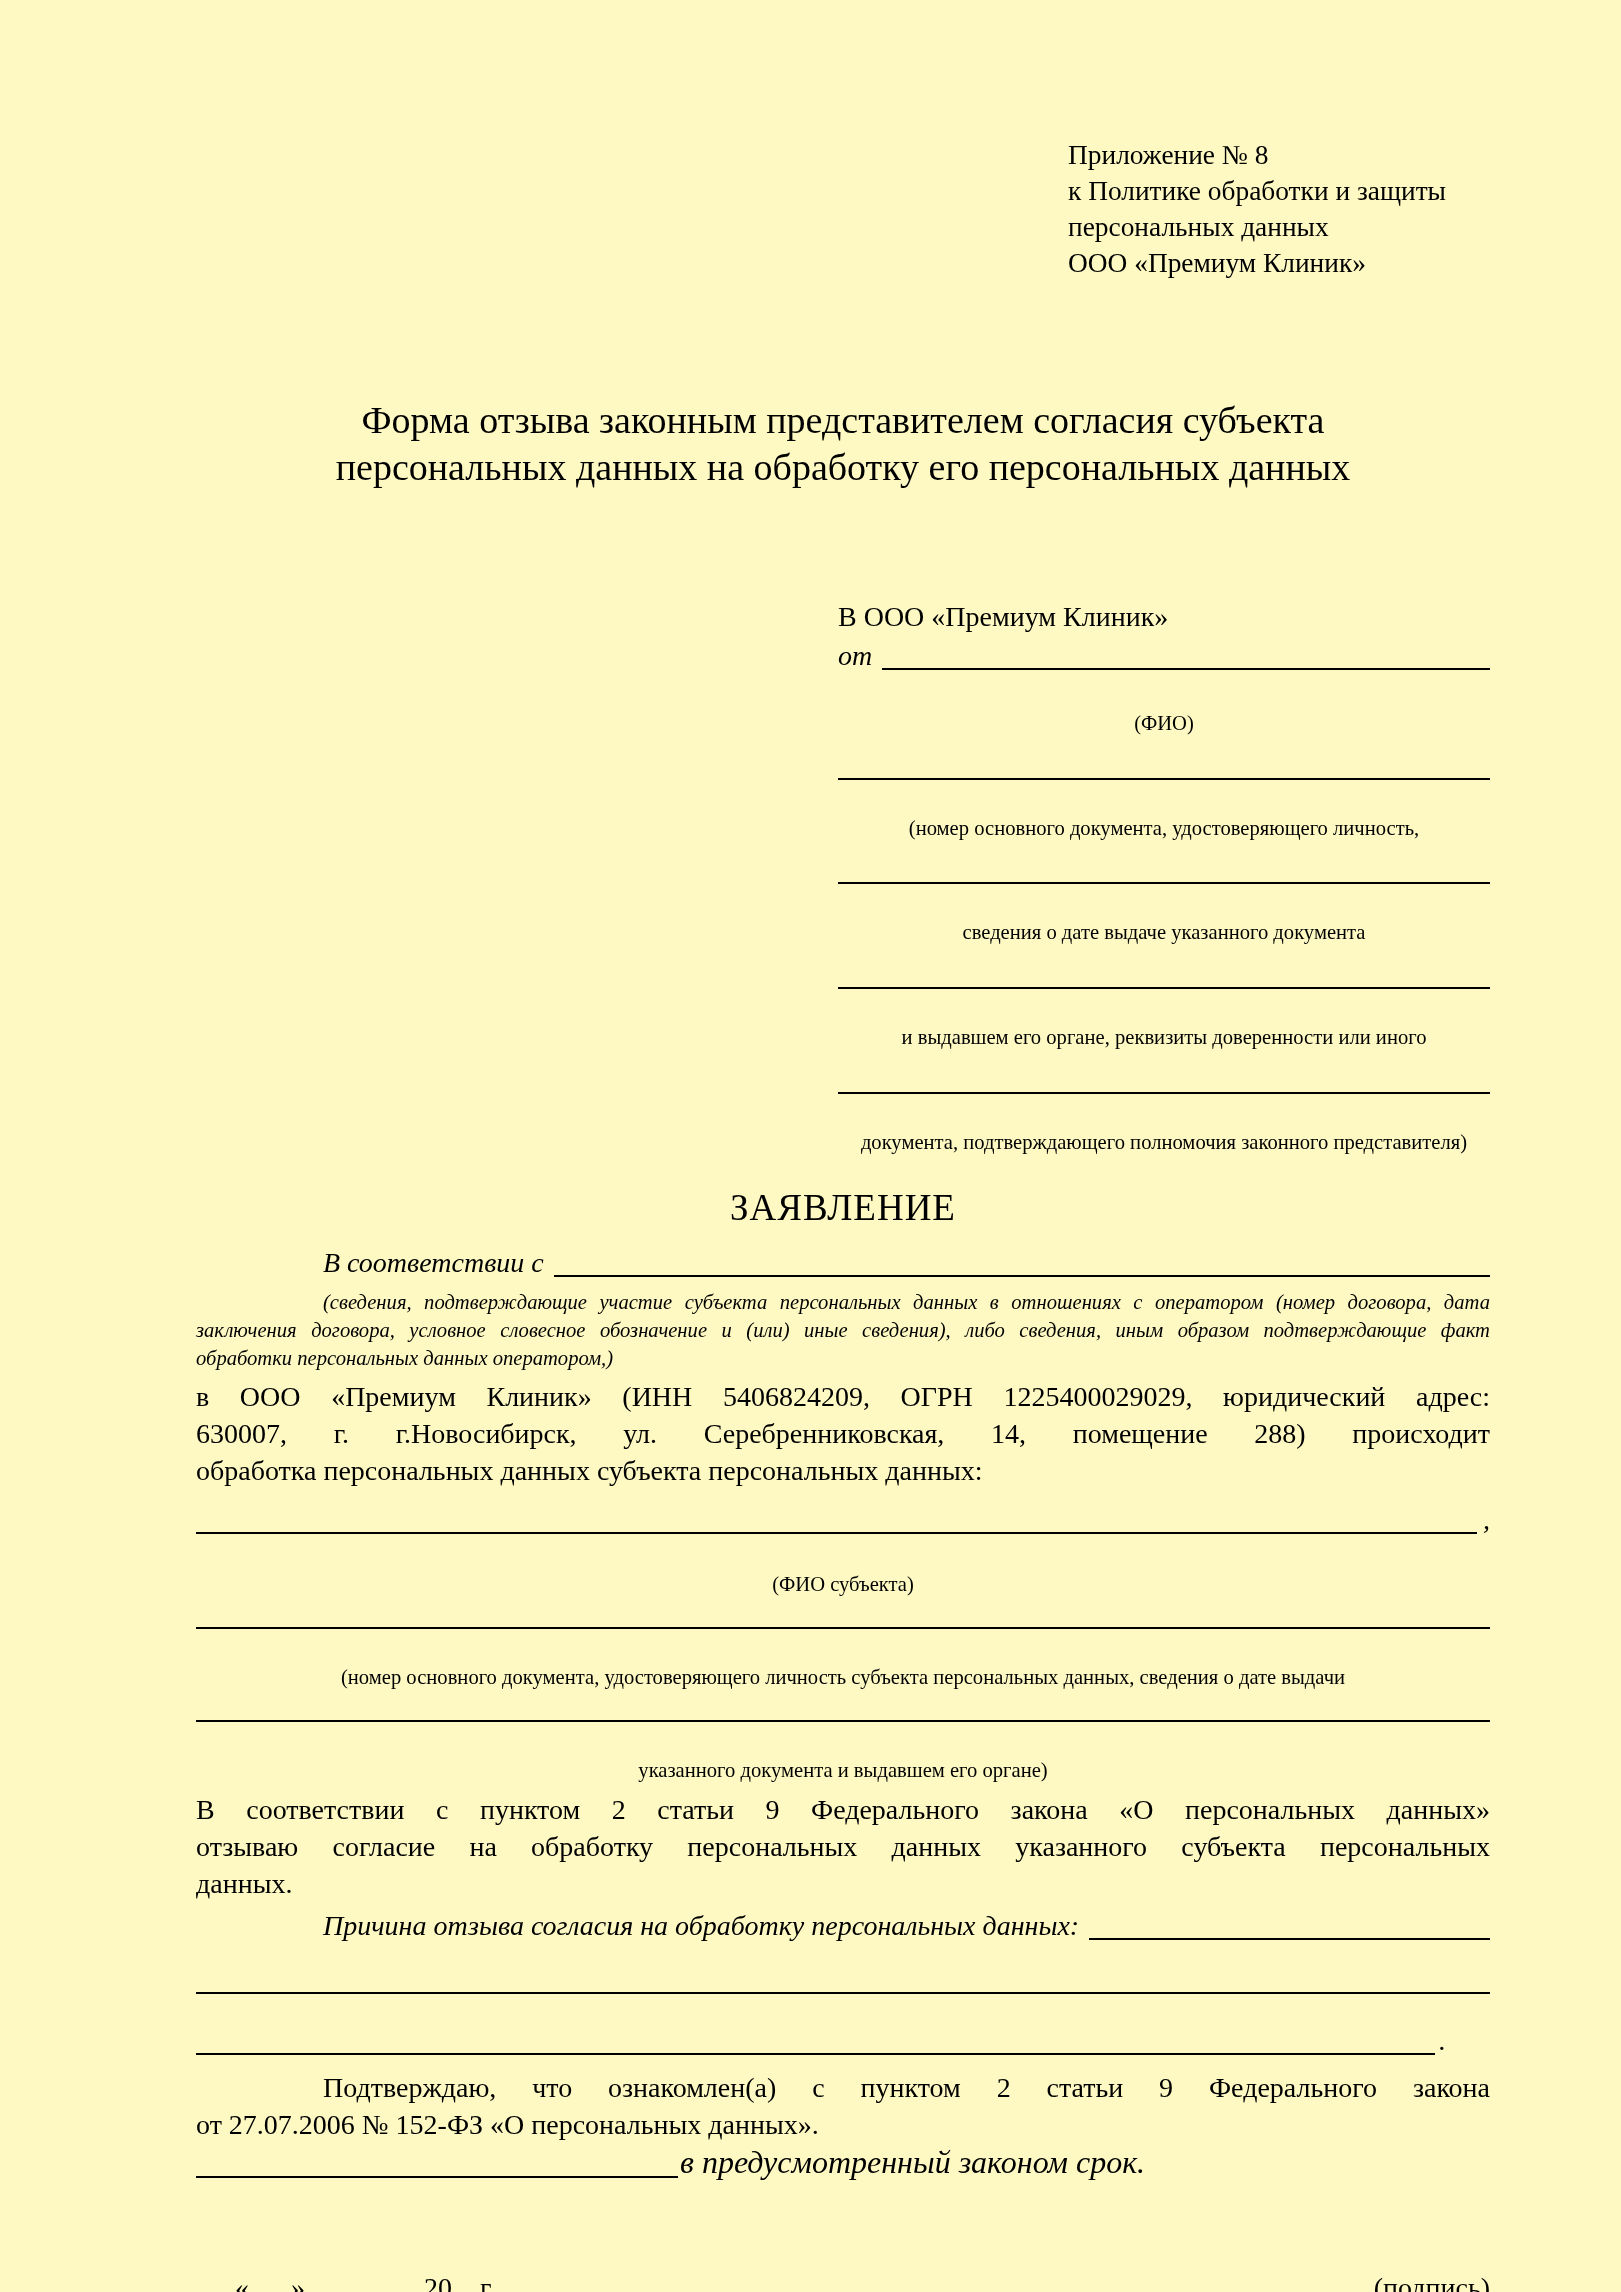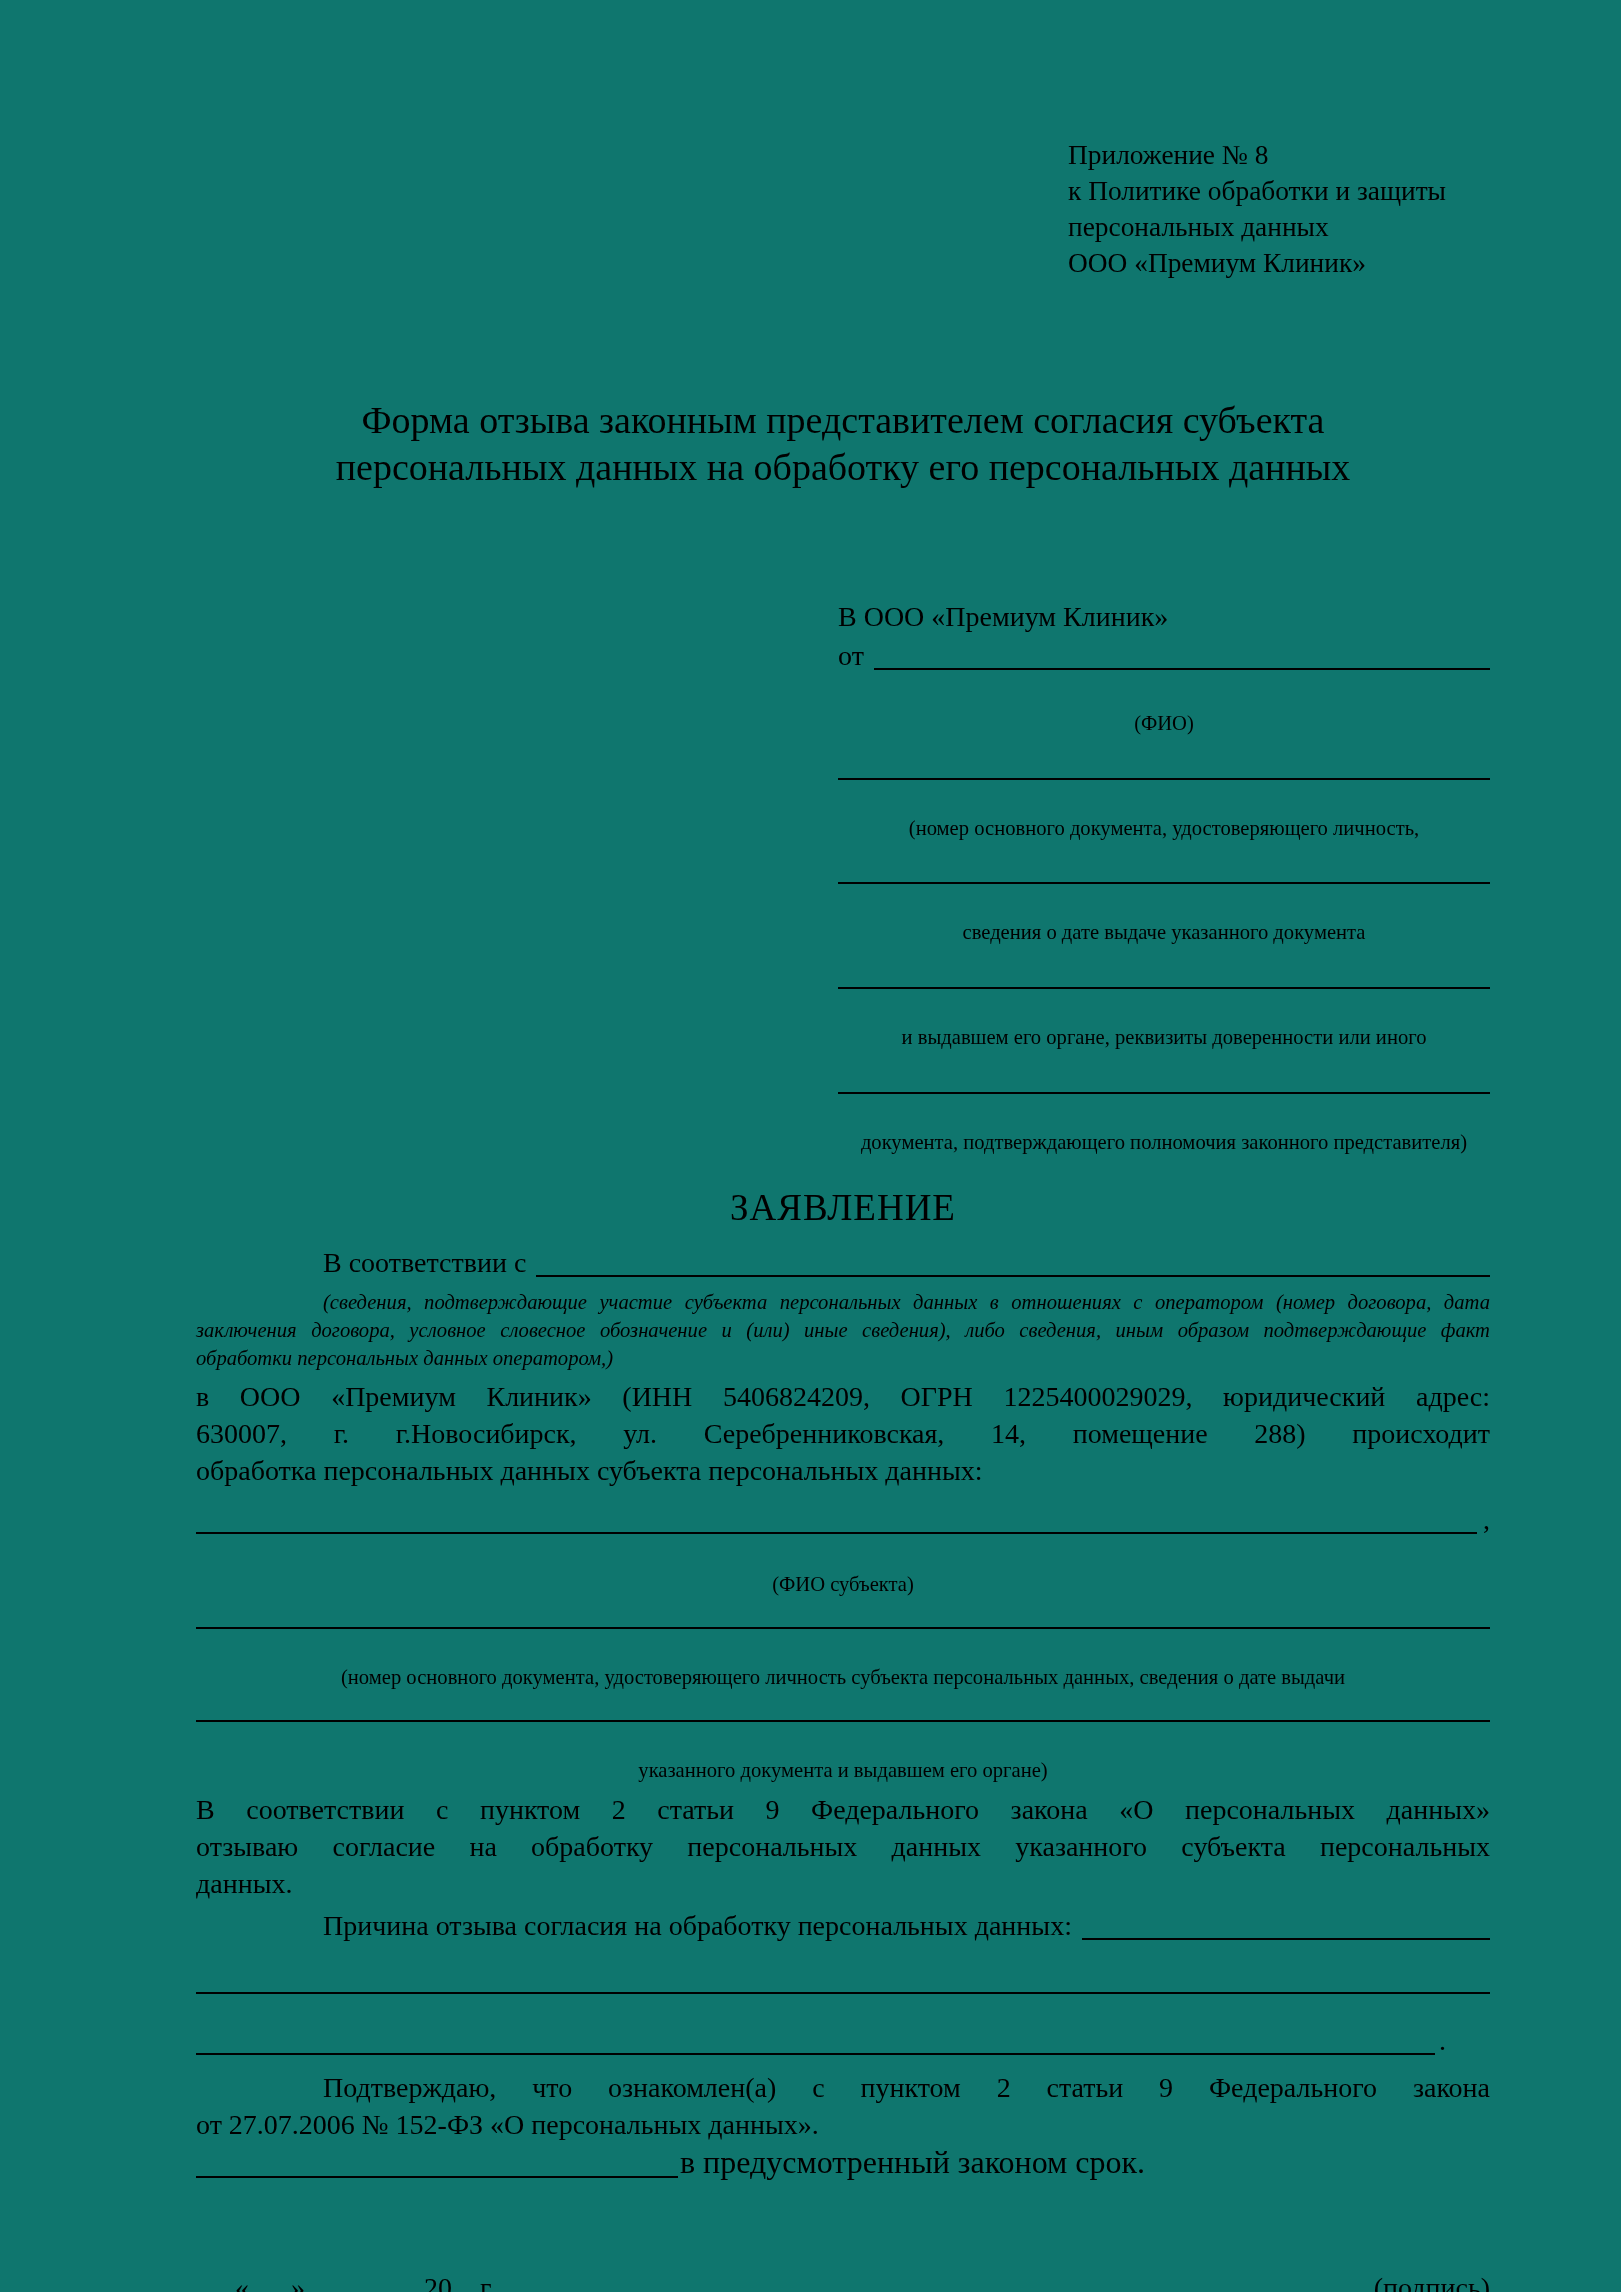--- a/index.html
+++ b/index.html
@@ -1,20 +1,20 @@
 <!DOCTYPE html>
 <html lang="ru"><head>
 <meta charset="utf-8">
 <style>
   html, body { margin: 0; padding: 0; background: #e8e8e8; }
   .page {
     position: relative;
     width: 1621px;
     height: 2293px;
-    background: #0f766e;
+    background: #fef9c3;
     color: #000000;
     font-family: "Liberation Serif", "DejaVu Serif", serif;
     overflow: hidden;
     margin: 0 auto;
   }
   .content {
     position: absolute;
     left: 196px;
     top: 0;
     width: 1294px;
@@ -37,21 +37,21 @@
   }
   .title .tline { display: block; }
   
   .addressee {
     margin-top: 106px;
     margin-left: 642px;
     width: 652px;
     font-size: 28px;
     line-height: 39px;
   }
-  .frow { display: flex; align-items: baseline; }
+  .frow { display: flex; align-items: baseline; font-style: italic; }
   .fill {
     flex: 1;
     border-bottom: 2.9px solid #000;
     position: relative;
     top: 4.9px;
     min-width: 19.6px;
   }
   .frow > span:first-child + .fill { margin-left: 9.8px; }
   .cap {
     font-size: 20.6px;

